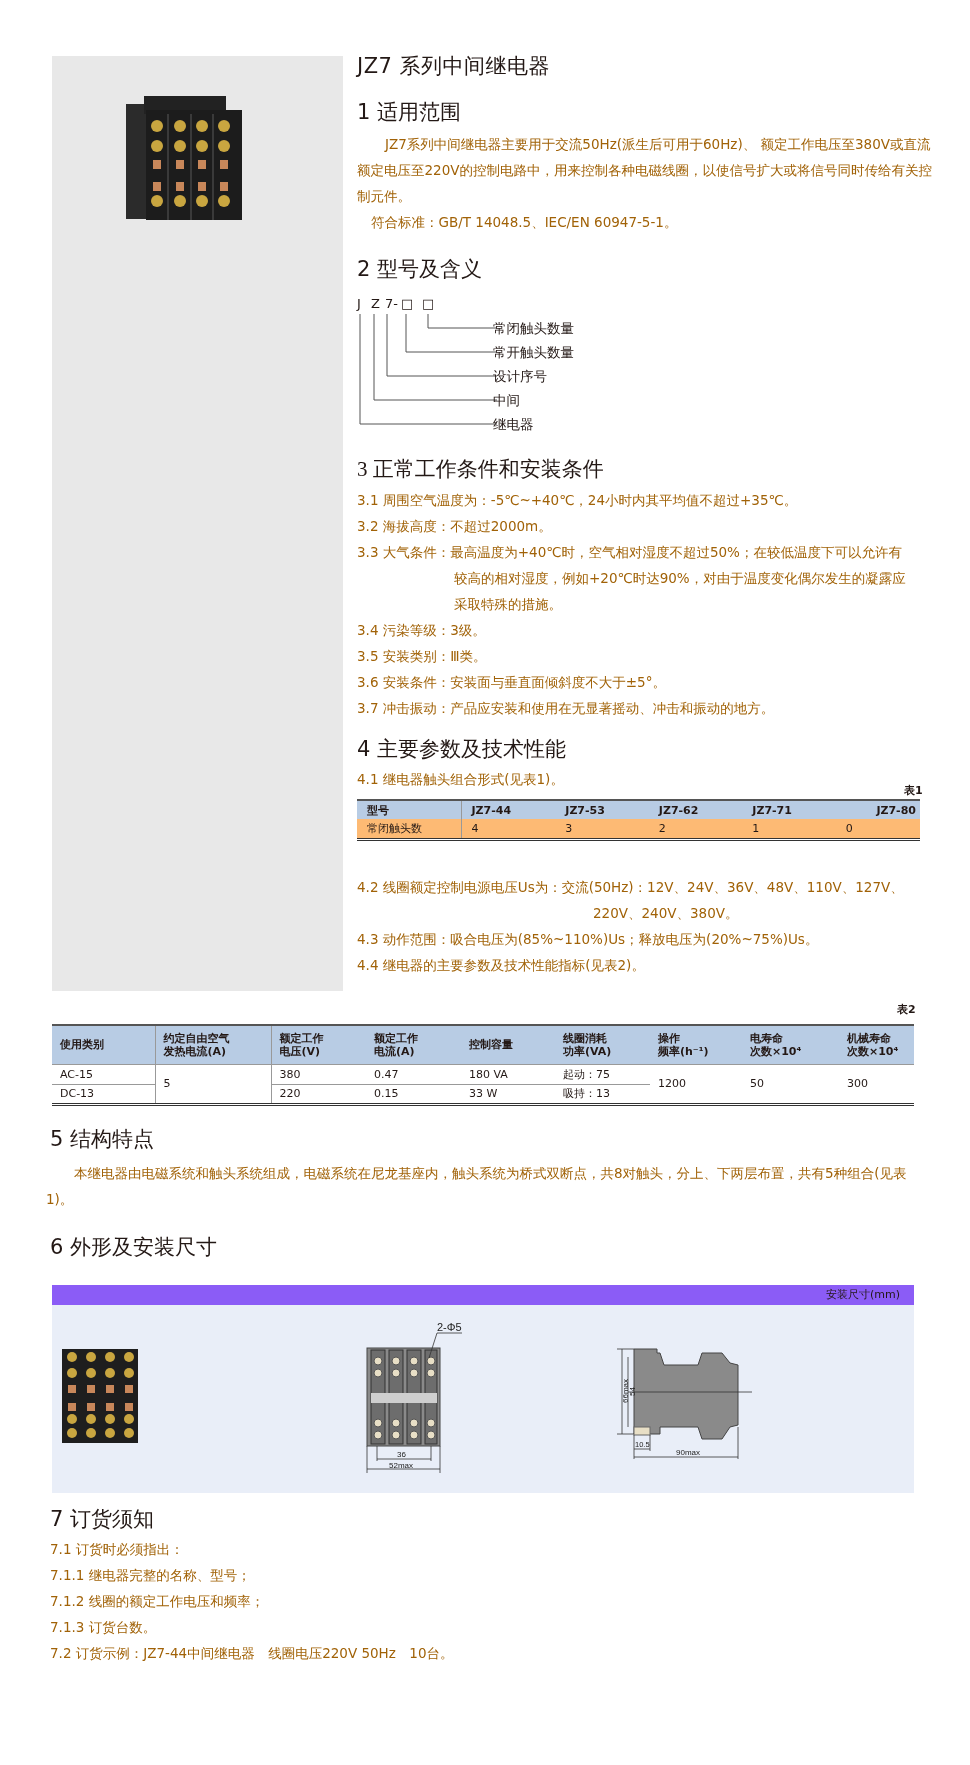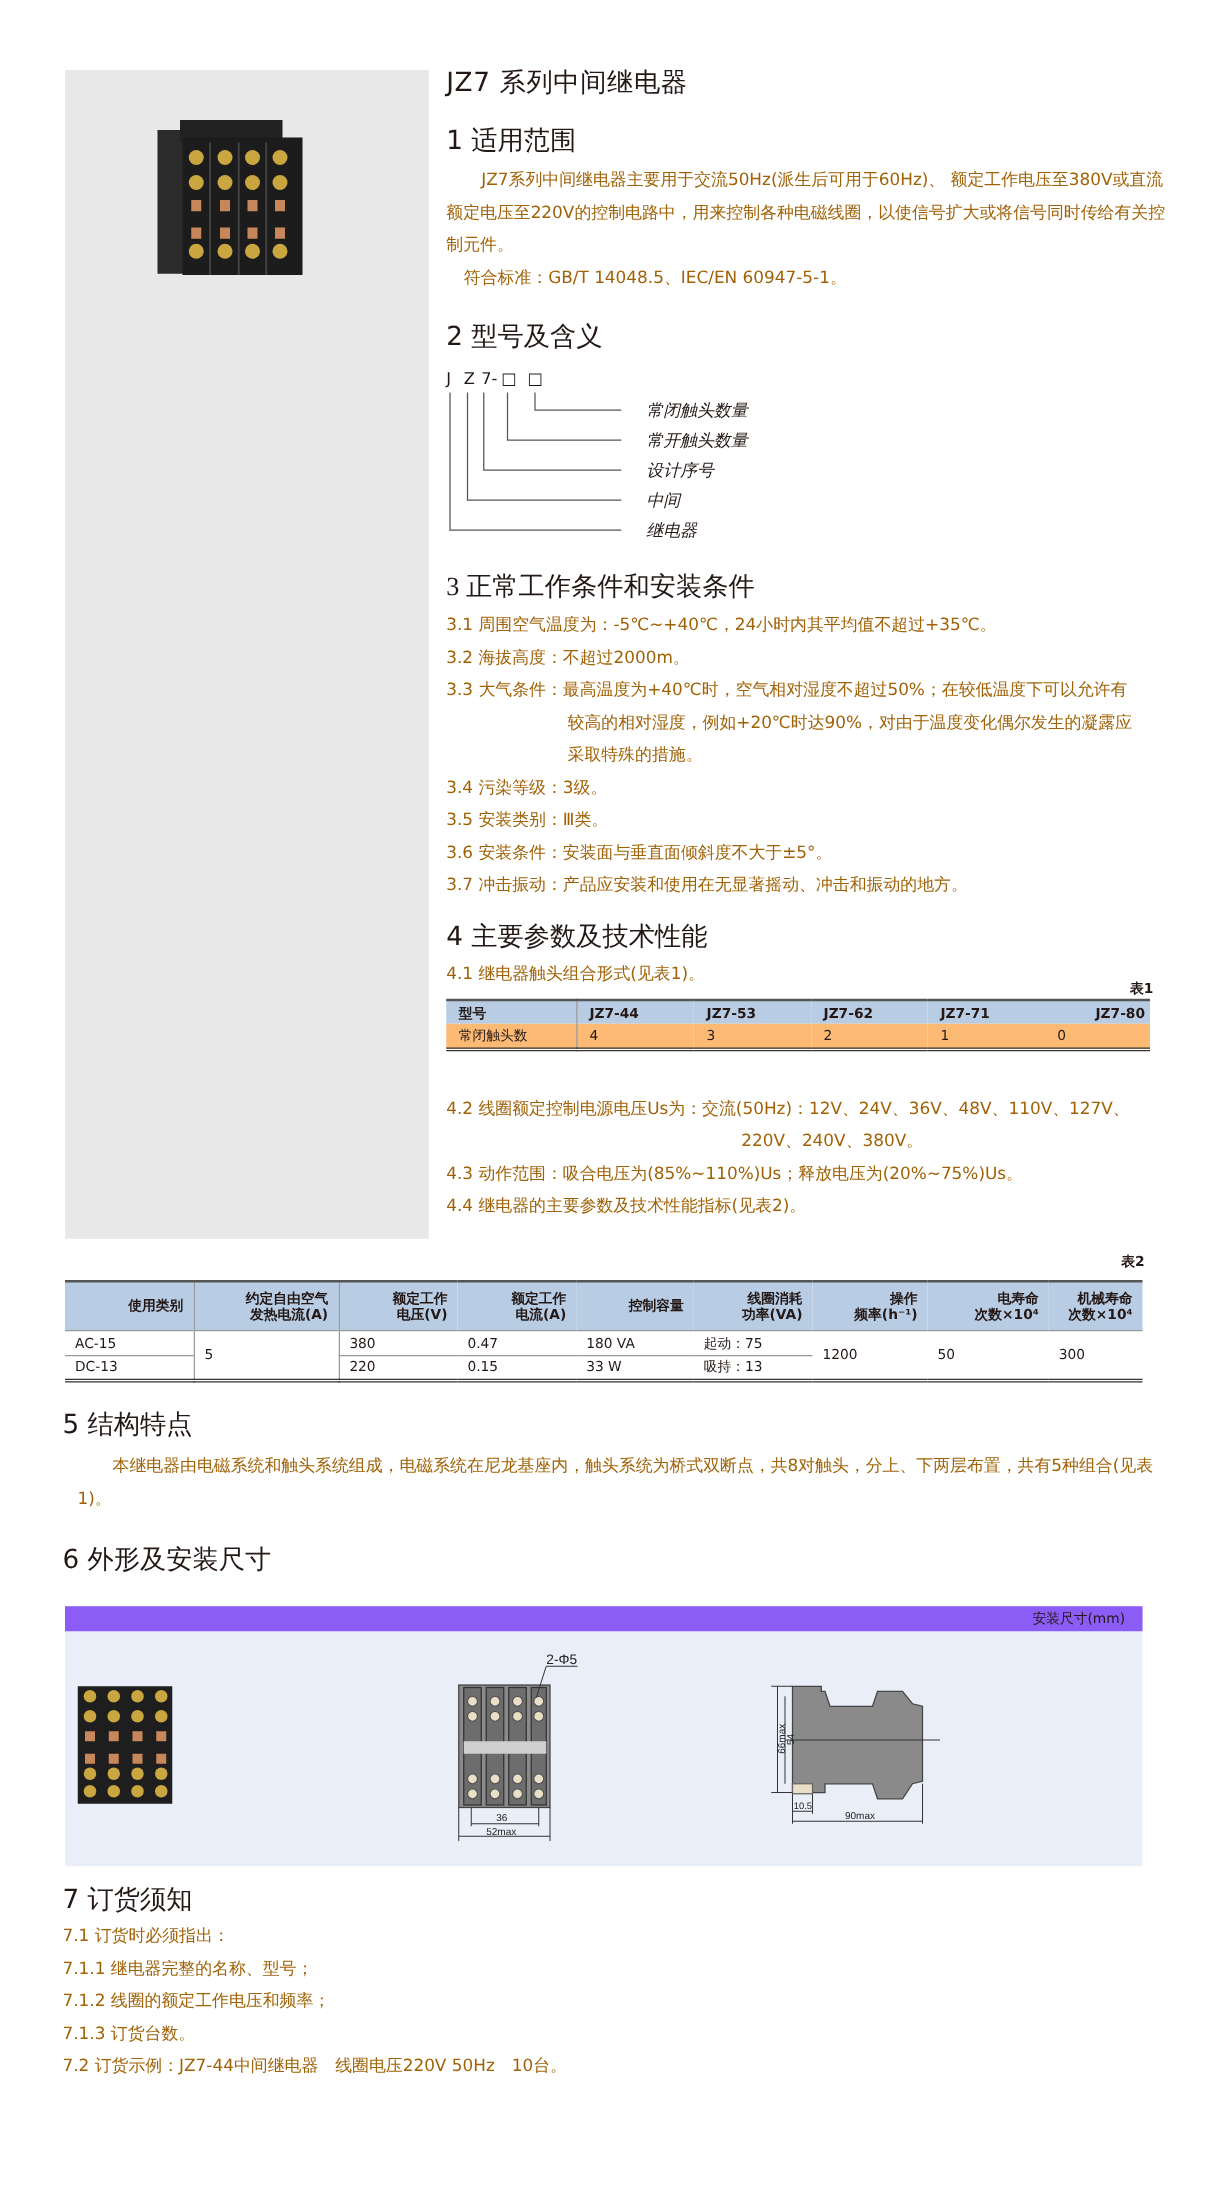--- a/index.html
+++ b/index.html
@@ -8,34 +8,34 @@
 
   .left-panel { position: absolute; left: 52px; top: 56px; width: 291px; height: 935px; background: #e8e8e8; }
   .product-photo { position: absolute; left: 124px; top: 96px; width: 122px; height: 128px; }
   .doc-title { position: absolute; left: 357px; top: 52px; font-size: 21px; font-weight: normal; letter-spacing: 0.5px; }
   .h2 { position: absolute; font-size: 21px; font-weight: normal; color: #231815; }
   .p { position: absolute; font-size: 13.5px; line-height: 26px; color: #a16207; }
   .indent { text-indent: 28px; }
 
   .code-diagram { position: absolute; left: 357px; top: 296px; width: 260px; height: 150px; }
   .code-diagram .code { position: absolute; top: 0; font-size: 13px; }
-  .code-diagram .label { position: absolute; left: 160px; font-size: 13.5px; font-style: italic; }
+  .code-diagram .label { position: absolute; left: 136px; font-size: 13.5px; }
 
   table { border-collapse: collapse; }
   .t1 { position: absolute; left: 357px; top: 799px; width: 563px; font-size: 11px; border-top: 2px solid #555; border-bottom: 3px double #333; }
   .t1 th { background: #b8cce4; font-weight: bold; text-align: left; padding: 0 10px; height: 19px; }
   .t1 td { padding: 0 10px; height: 20px; }
   .t1 th:first-child, .t1 td:first-child { width: 104px; border-right: 1px solid #999; }
   .t1 tr.alt td { background: #fdba74; }
   .t1 th:last-child, .t1 td:last-child { text-align: right; padding-right: 4px; }
   .t1 td:last-child { text-align: left; padding-left: 10px; }
   .tcap { position: absolute; font-size: 11px; font-weight: bold; }
 
   .t2 { position: absolute; left: 52px; top: 1024px; width: 862px; font-size: 11px; border-top: 2px solid #555; border-bottom: 3px double #333; }
-  .t2 th { background: #b8cce4; font-weight: bold; text-align: right; padding: 0 8px; height: 39px; line-height: 13px; vertical-align: middle; }
+  .t2 th { background: #b8cce4; font-weight: bold; text-align: left; padding: 0 8px; height: 39px; line-height: 13px; vertical-align: middle; }
   .t2 td { padding: 0 8px; height: 20px; border-top: 1px solid #999; }
   .t2 .vr { border-right: 1px solid #999; }
 
   .dim-box { position: absolute; left: 52px; top: 1285px; width: 862px; height: 208px; background: #e9eef8; }
   .dim-header { height: 20px; background: #8b5cf6; font-size: 11px; text-align: right; padding-right: 14px; line-height: 20px; }
   .dim-box svg { position: absolute; }
 </style>
 </head>
 <body>
 
@@ -175,21 +175,21 @@
     <td class="vr">DC-13</td>
     <td>220</td>
     <td>0.15</td>
     <td>33 W</td>
     <td>吸持：13</td>
   </tr>
 </tbody>
   </table>
 
 <div class="h2" style="left:50px;top:1125px;">5 结构特点</div>
-<div class="p indent" style="left:62px;top:1160px;width:870px;">本继电器由电磁系统和触头系统组成，电磁系统在尼龙基座内，触头系统为桥式双断点，共8对触头，分上、下两层布置，共有5种组合(见表1)。</div>
+<div class="p indent" style="left:46px;top:1160px;width:870px;">本继电器由电磁系统和触头系统组成，电磁系统在尼龙基座内，触头系统为桥式双断点，共8对触头，分上、下两层布置，共有5种组合(见表1)。</div>
 
 <div class="h2" style="left:50px;top:1233px;">6 外形及安装尺寸</div>
 <div class="dim-box">
   <div class="dim-header">安装尺寸(mm)</div>
 
   <svg style="left:10px;top:62px;" width="76" height="98" viewBox="0 0 76 98">
     <rect x="0" y="2" width="76" height="94" fill="#1e1e1e"></rect>
     <g fill="#c9a640">
       <circle cx="10" cy="10" r="5"></circle>
         <circle cx="29" cy="10" r="5"></circle>

